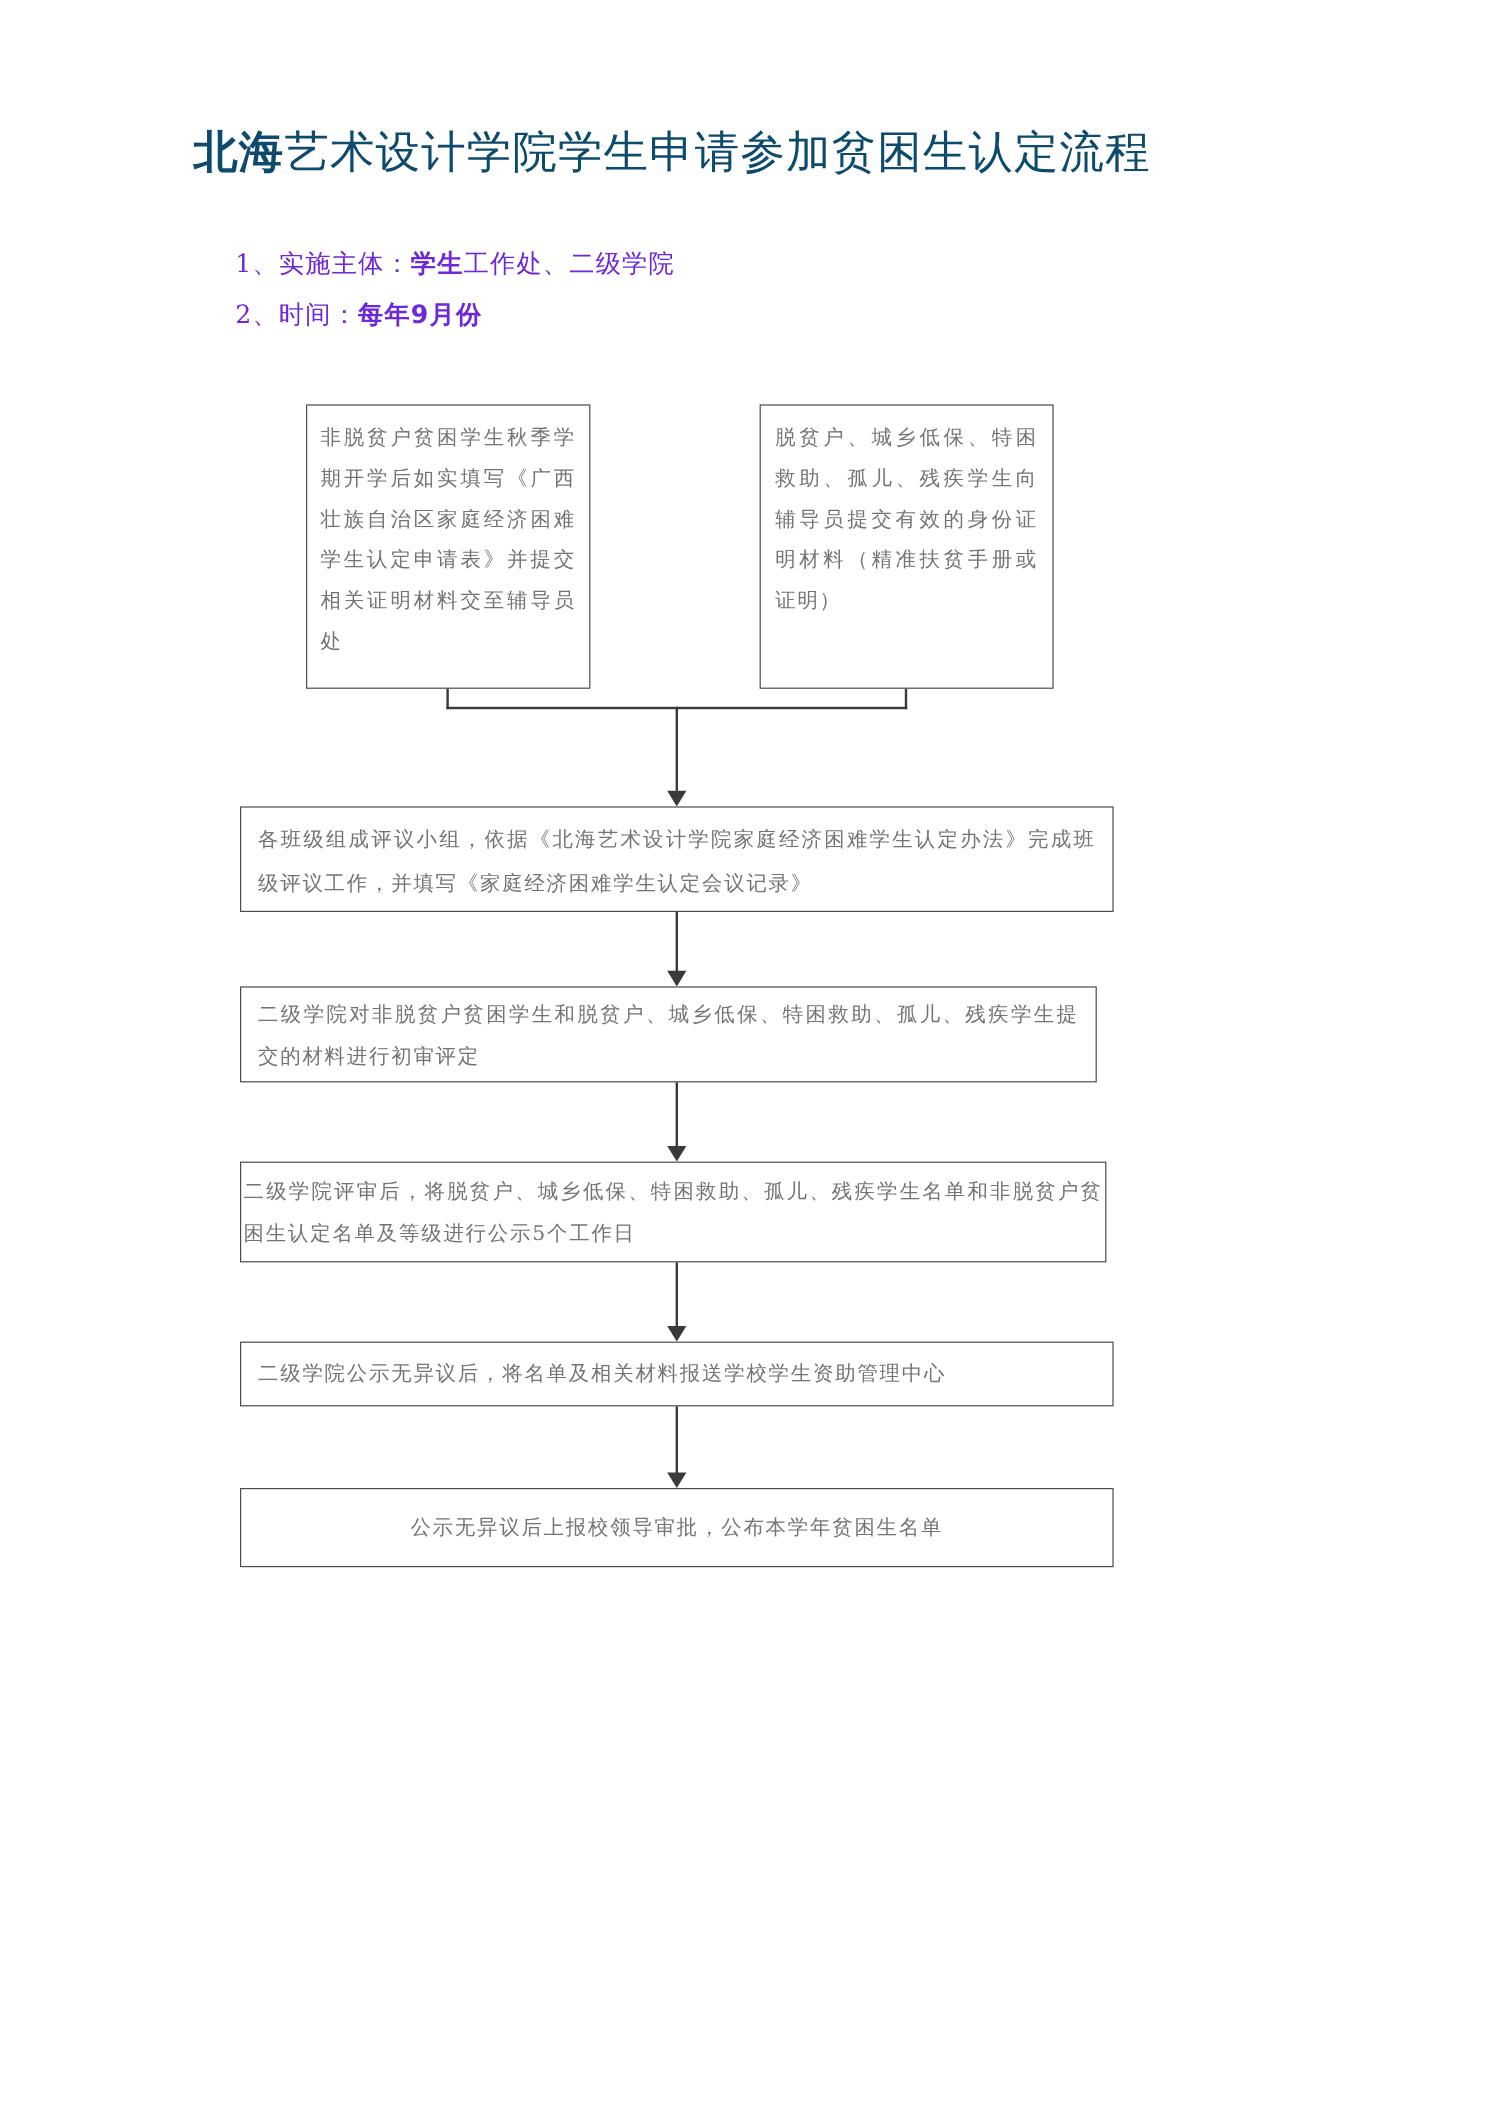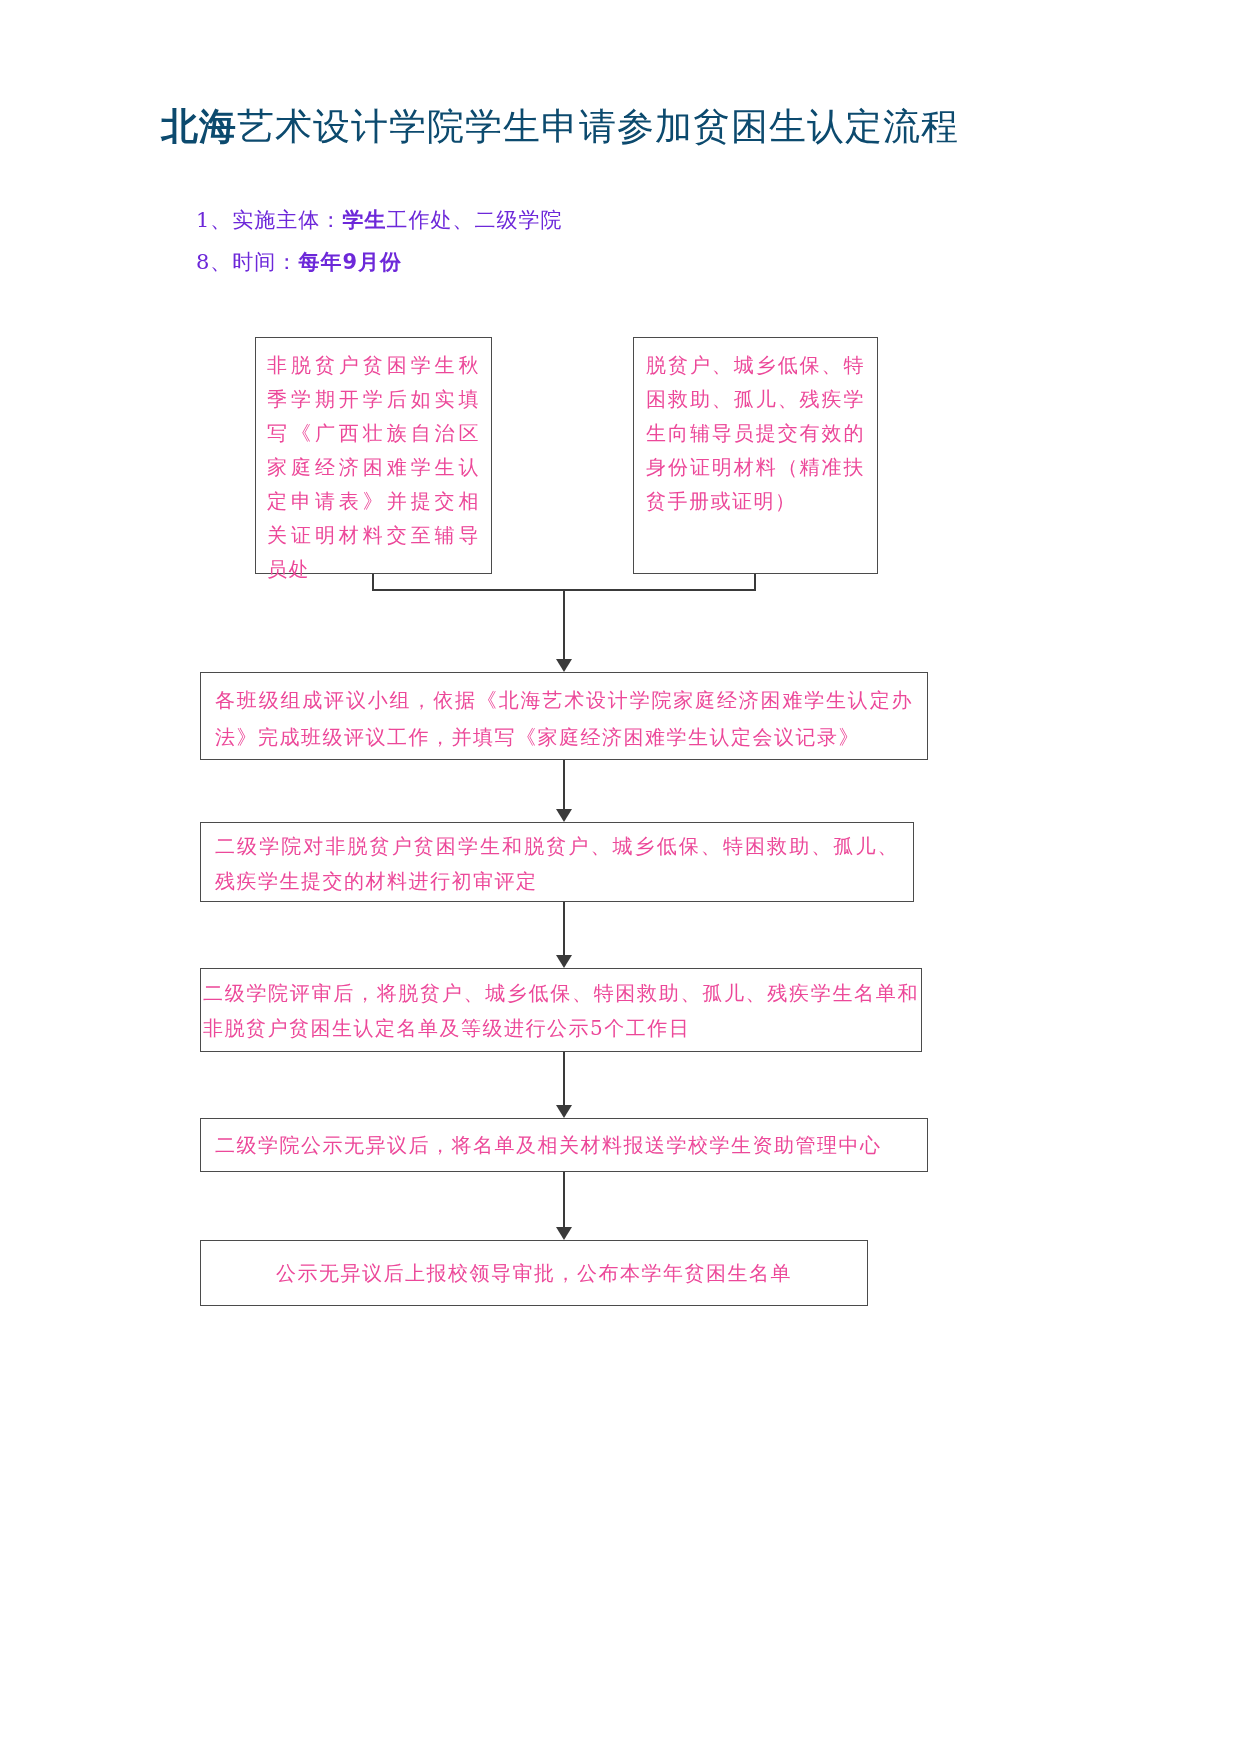--- a/index.html
+++ b/index.html
@@ -38,35 +38,35 @@
   .note .n-bold {
     font-family: "DejaVu Sans", "Liberation Sans", sans-serif;
     font-weight: bold;
   }
   .note1 { top: 206px; }
   .note2 { top: 248px; }
   .fbox {
     position: absolute;
     border: 1px solid #4b4b4b;
     background: #ffffff;
-    font-size: 20px;
+    font-size: 17px;
     line-height: 34px;
     letter-spacing: 1.5px;
     text-align: justify;
     text-justify: inter-character;
-    color: #ec4899;
+    color: #737373;
   }
   .box1 { left: 255px; top: 337px; width: 237px; height: 237px; padding: 10px 11px; }
   .box2 { left: 633px; top: 337px; width: 245px; height: 237px; padding: 10px 12px; }
   .box3 { left: 200px; top: 672px; width: 728px; height: 88px;  padding: 9px 14px;  line-height: 37px; }
   .box4 { left: 200px; top: 822px; width: 714px; height: 80px;  padding: 6px 14px;  line-height: 35px; }
   .box5 { left: 200px; top: 968px; width: 722px; height: 84px;  padding: 7px 2px;  line-height: 35px; }
   .box6 { left: 200px; top: 1118px; width: 728px; height: 54px; padding: 0 14px;
           display: flex; align-items: center; text-align: center; }
-  .box7 { left: 200px; top: 1240px; width: 668px; height: 66px; padding: 0 14px;
+  .box7 { left: 200px; top: 1240px; width: 728px; height: 66px; padding: 0 14px;
           display: flex; align-items: center; justify-content: center; text-align: center; }
   .line {
     position: absolute;
     background: #3a3a3a;
   }
   .arrow-head {
     position: absolute;
     width: 0; height: 0;
     border-left: 8px solid transparent;
     border-right: 8px solid transparent;
@@ -79,21 +79,21 @@
 <div class="page">
 
   <div class="doc-title">
     <span class="t-bold">北海</span><span class="t-rest">艺术设计学院学生申请参加贫困生认定流程</span>
   </div>
 
   <div class="note note1">
     <span>1、实施主体：</span><span class="n-bold">学生</span><span>工作处、二级学院</span>
   </div>
   <div class="note note2">
-    <span>8、时间：</span><span class="n-bold">每年9月份</span>
+    <span>2、时间：</span><span class="n-bold">每年9月份</span>
   </div>
 
   <div class="fbox box1">非脱贫户贫困学生秋季学期开学后如实填写《广西壮族自治区家庭经济困难学生认定申请表》并提交相关证明材料交至辅导员处</div>
   <div class="fbox box2">脱贫户、城乡低保、特困救助、孤儿、残疾学生向辅导员提交有效的身份证明材料（精准扶贫手册或证明）</div>
 
   <div class="line" style="left:372px; top:574px; width:2px; height:17px;"></div>
   <div class="line" style="left:754px; top:574px; width:2px; height:17px;"></div>
   <div class="line" style="left:372px; top:589px; width:384px; height:2px;"></div>
   <div class="line" style="left:563px; top:589px; width:2px; height:70px;"></div>
   <div class="arrow-head" style="left:556px; top:659px;"></div>

